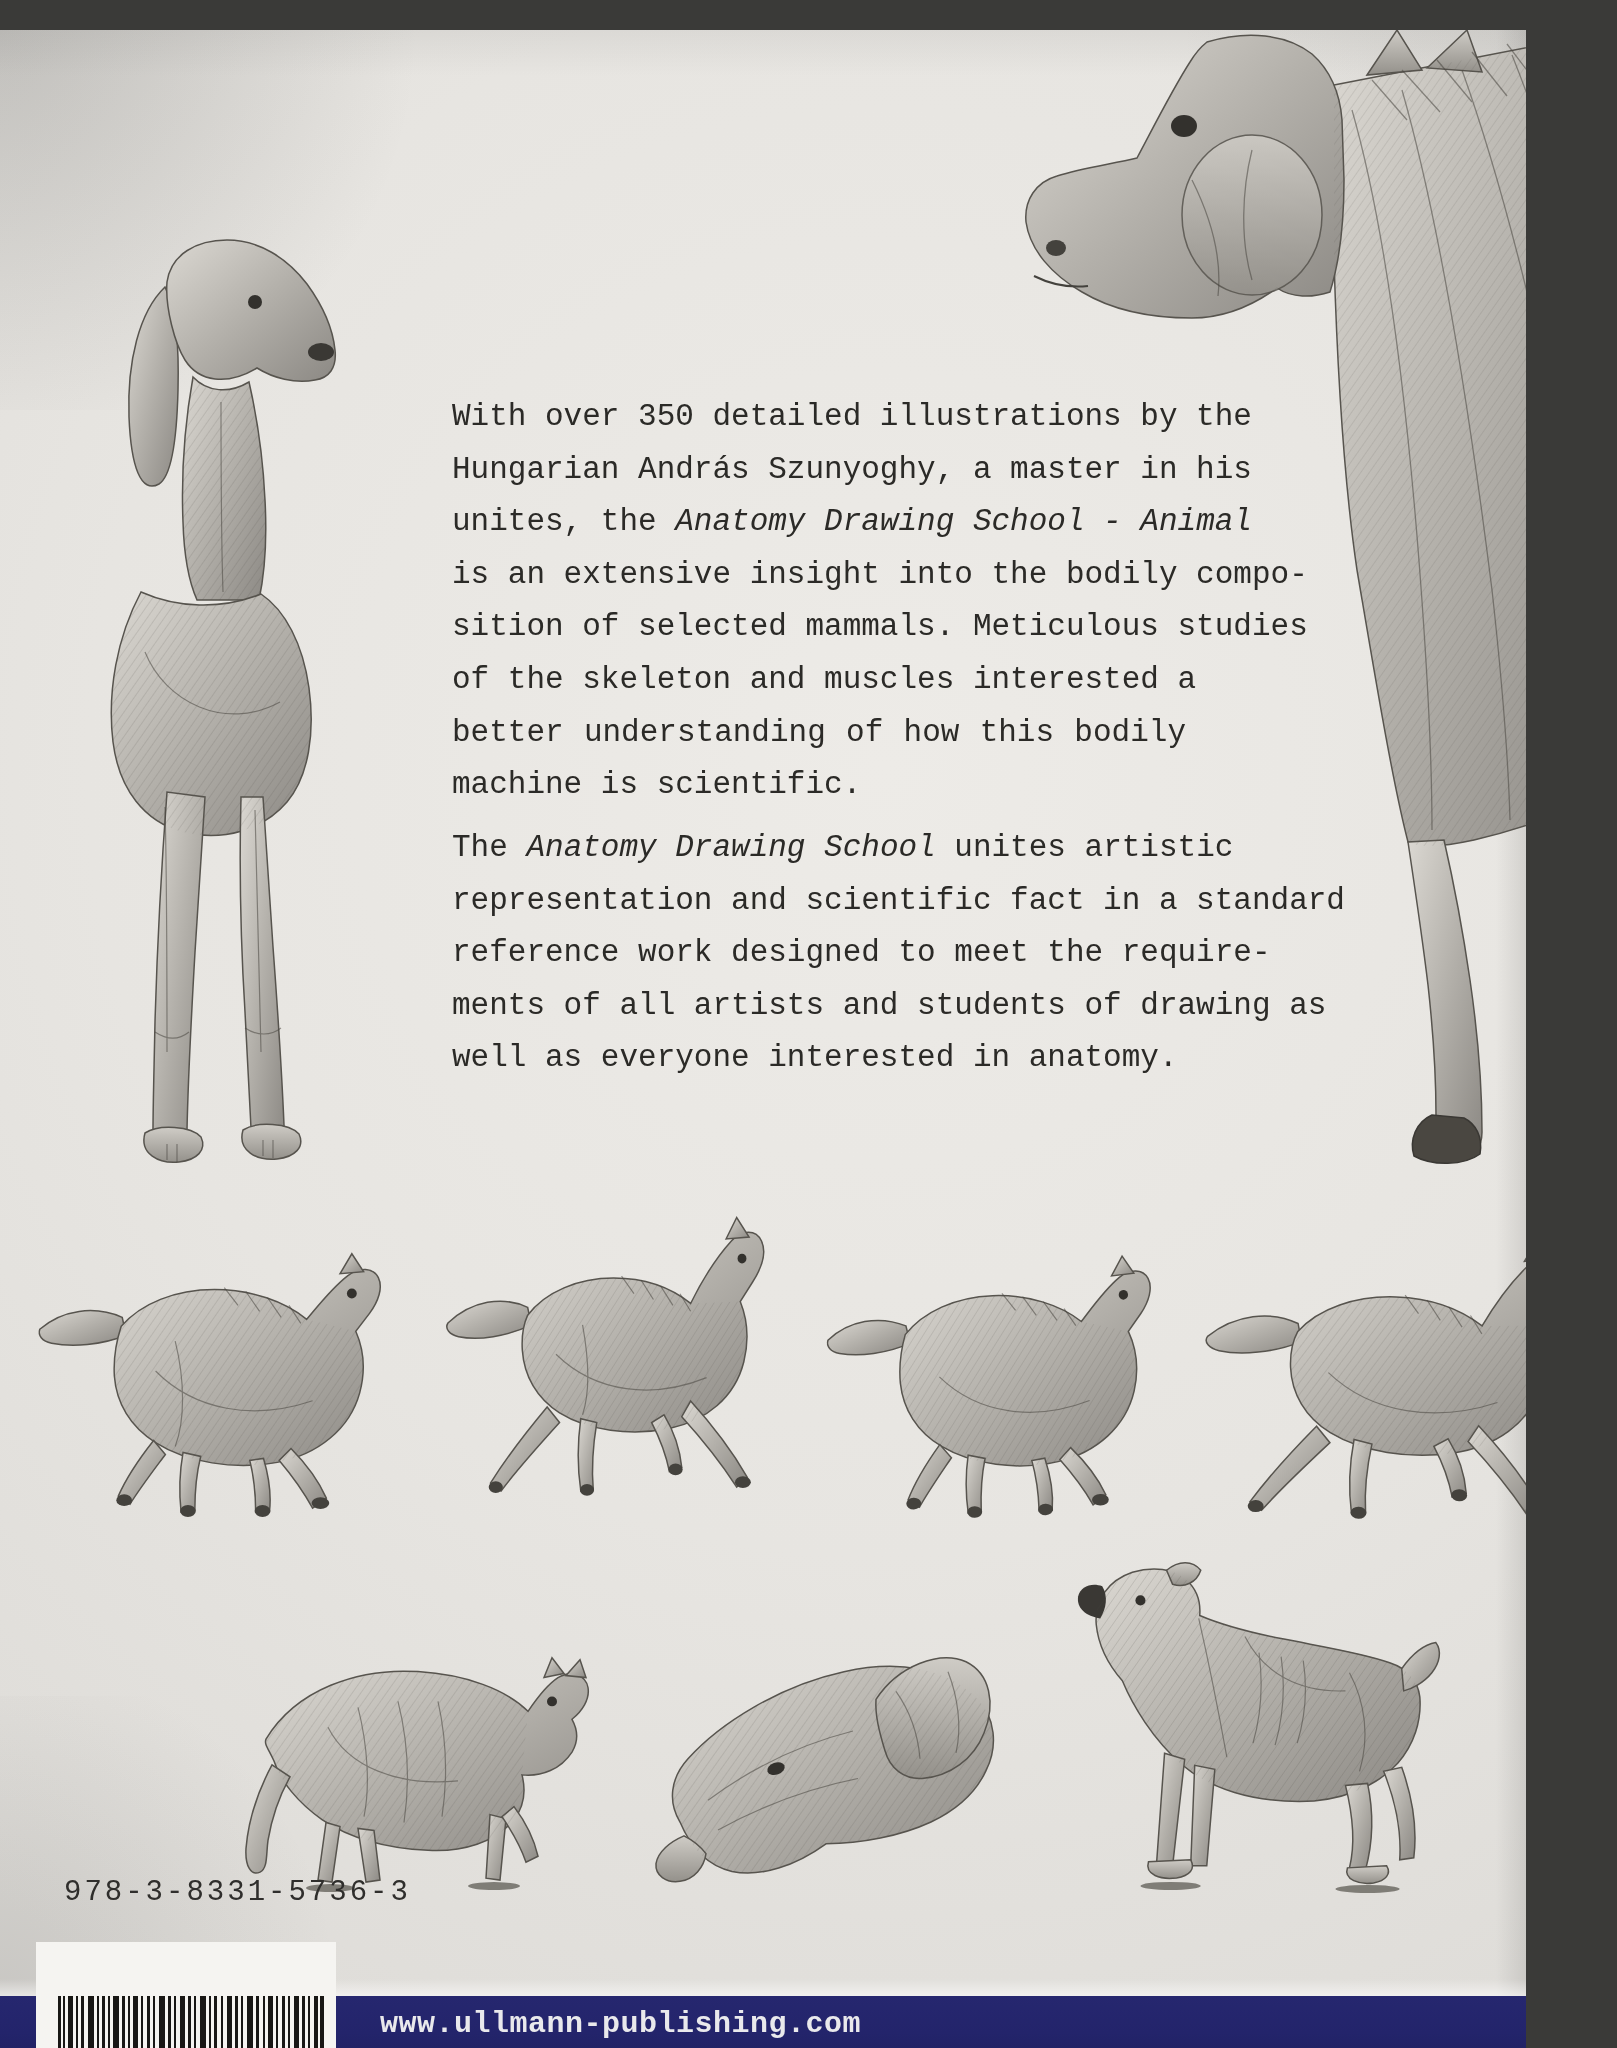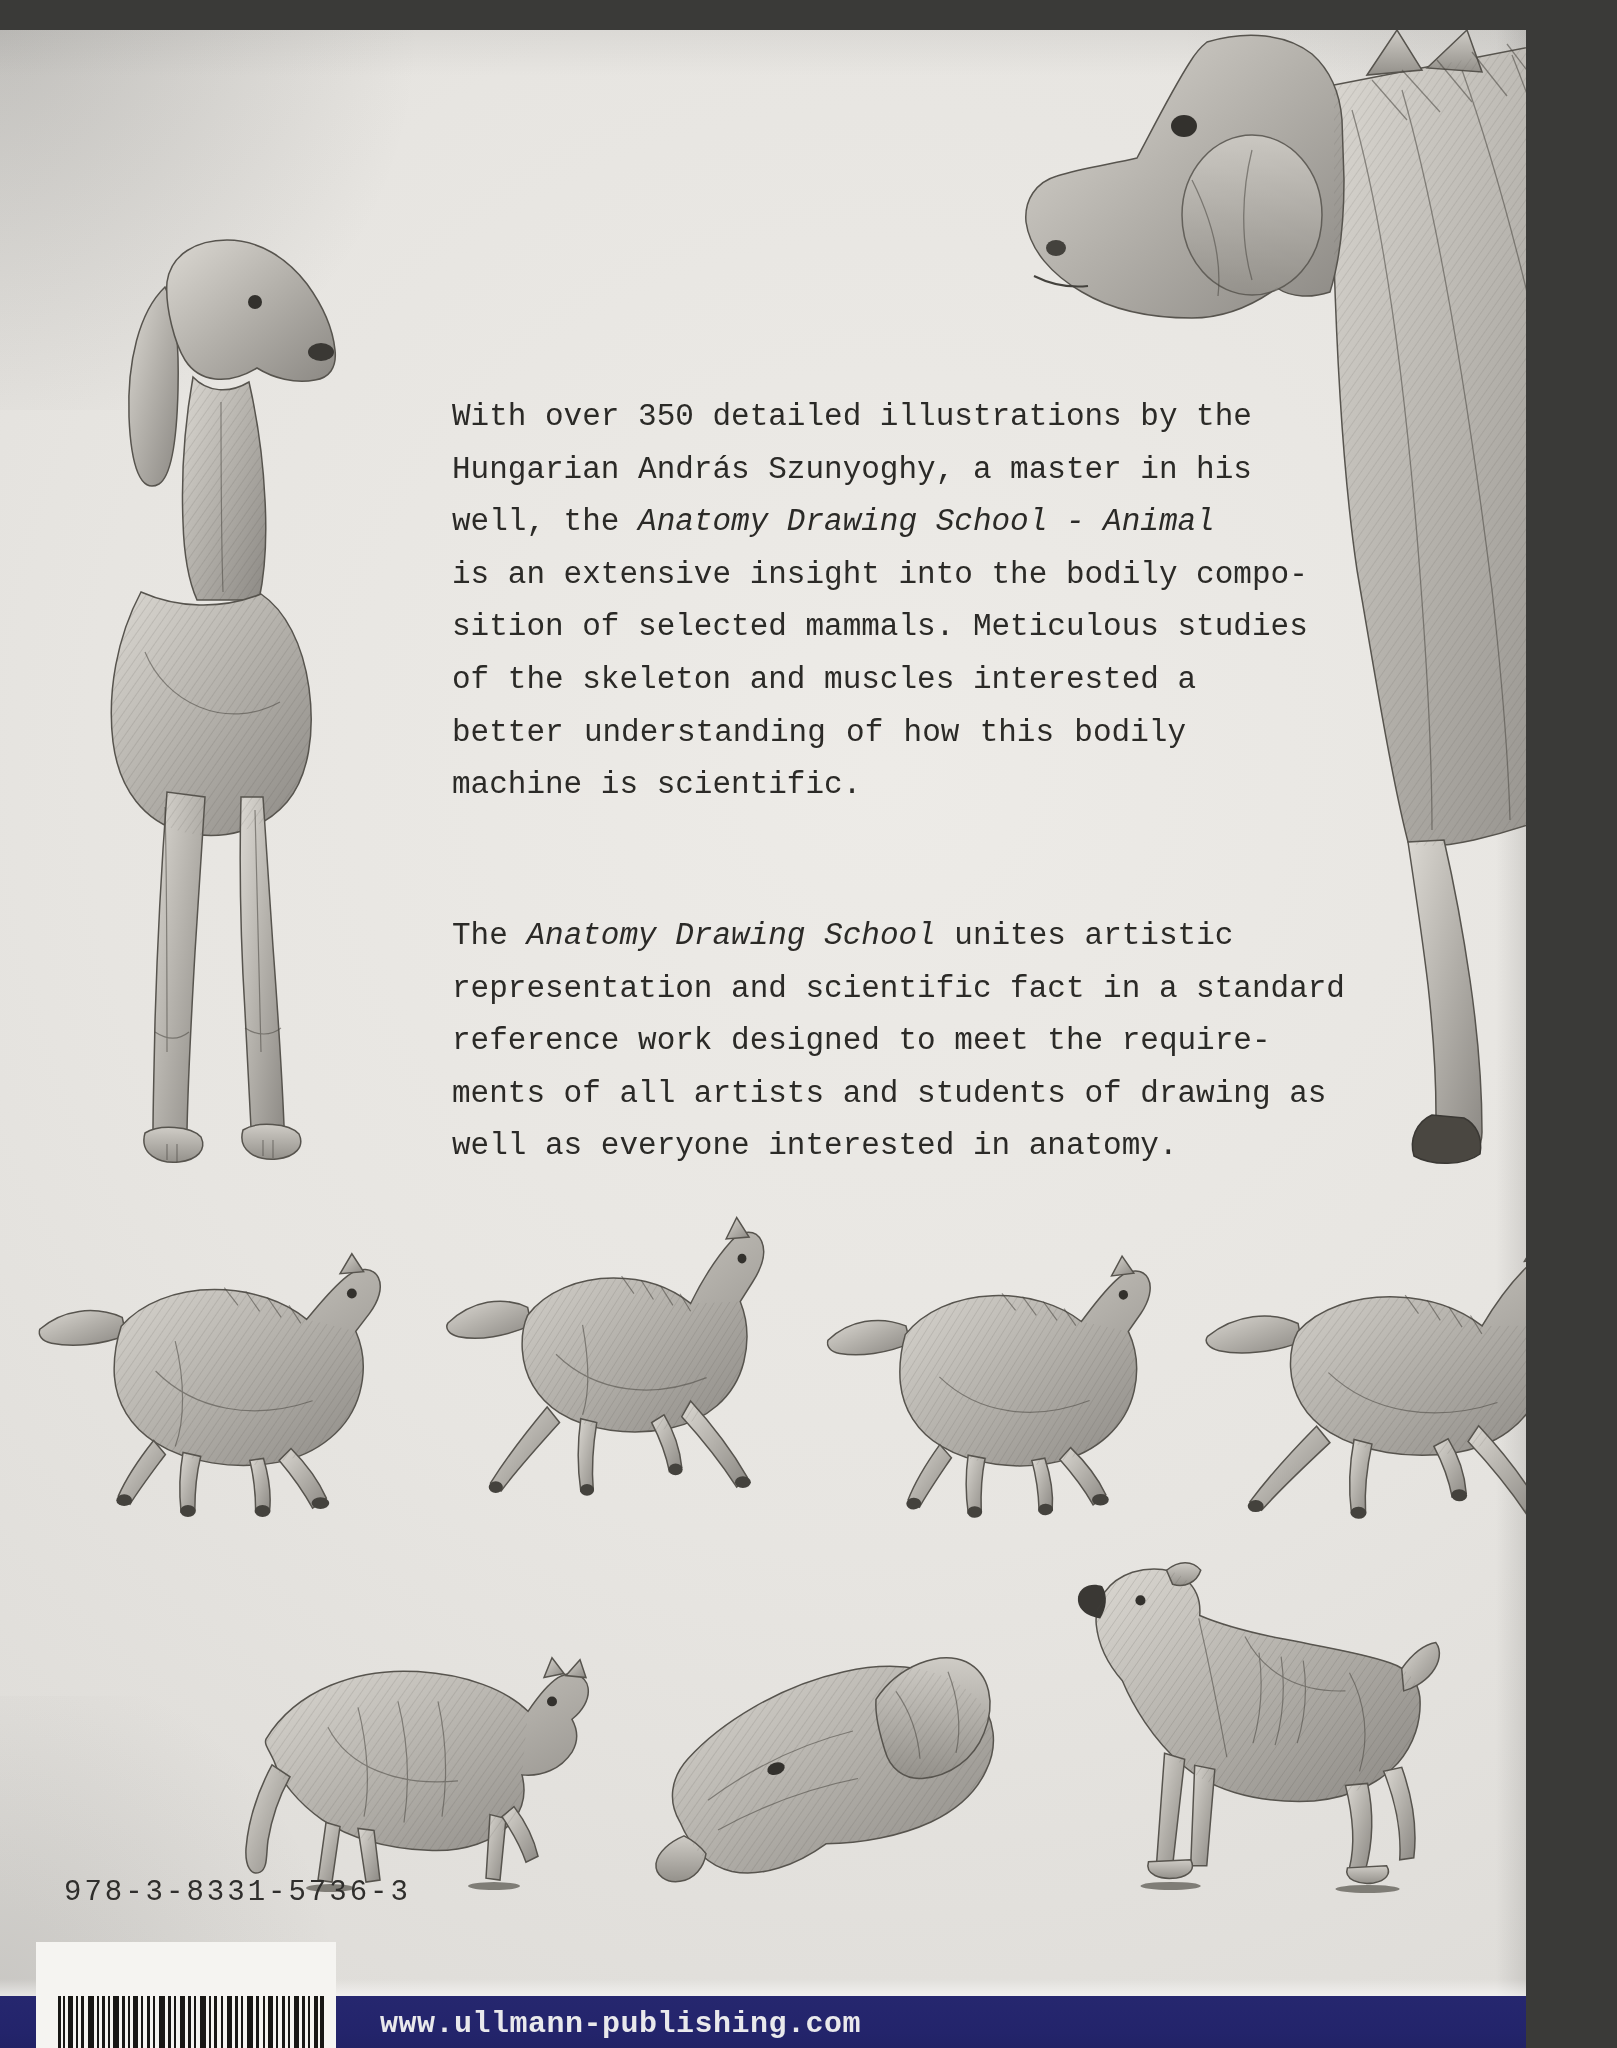--- a/index.html
+++ b/index.html
@@ -21,21 +21,21 @@
   .corner-bl{left:0;bottom:82px;width:380px;height:300px;
     background:radial-gradient(circle at 0 100%, rgba(70,70,68,.14), rgba(70,70,68,0) 70%);}
   .edge-right{right:0;top:0;width:30px;height:100%;
     background:linear-gradient(to left, rgba(80,80,78,.14), rgba(80,80,78,0));}
   .edge-top{left:0;top:0;width:100%;height:46px;
     background:linear-gradient(to bottom, rgba(110,110,108,.10), rgba(110,110,108,0));}
 
   
   .blurb{position:absolute;left:452px;width:734px;color:#2b2a27;}
   #para1{top:361px;}
-  #para2{top:880px;}
+  #para2{top:792px;}
   .jline{
     font-size:31px;line-height:52.6px;
     text-align:justify;text-align-last:justify;
     white-space:nowrap;
   }
   .jline.last{text-align-last:left;}
   .jline i{font-style:italic;}
 
   
   .footer-highlight{position:absolute;left:0;top:1949px;width:100%;height:17px;
@@ -316,21 +316,21 @@
       <path d="M48,92 C46,68 60,48 84,40 C104,34 126,36 138,48 C148,57 152,70 151,83 C172,92 202,100 232,106 C272,114 312,120 340,130 C358,136 368,148 370,164 C372,188 364,212 348,230 C326,254 290,268 250,268 C205,268 162,256 134,232 C104,206 84,172 74,148 C60,132 50,112 48,92 Z" fill="url(#hatchP)"></path>
     </g>
     <circle cx="92" cy="68" r="5" fill="#33312d"></circle>
     <ellipse cx="122" cy="352" rx="30" ry="4" fill="#55524c" opacity=".7"></ellipse>
     <ellipse cx="318" cy="355" rx="32" ry="4" fill="#55524c" opacity=".7"></ellipse>
   </svg>
 
   <div class="blurb" id="para1">
     <div class="jline"><span>With over 350 detailed illustrations by the</span><i></i><span></span></div>
     <div class="jline"><span>Hungarian András Szunyoghy, a master in his</span><i></i><span></span></div>
-    <div class="jline"><span>well, the </span><i>Anatomy Drawing School - Animal</i><span></span></div>
+    <div class="jline"><span>unites, the </span><i>Anatomy Drawing School - Animal</i><span></span></div>
     <div class="jline"><span>is an extensive insight into the bodily compo-</span><i></i><span></span></div>
     <div class="jline"><span>sition of selected mammals. Meticulous studies</span><i></i><span></span></div>
     <div class="jline"><span>of the skeleton and muscles interested a</span><i></i><span></span></div>
     <div class="jline"><span>better understanding of how this bodily</span><i></i><span></span></div>
     <div class="jline last"><span>machine is scientific.</span><i></i><span></span></div>
   </div>
 
   <div class="blurb" id="para2">
     <div class="jline"><span>The </span><i>Anatomy Drawing School</i><span> unites artistic</span></div>
     <div class="jline"><span>representation and scientific fact in a standard</span><i></i><span></span></div>

